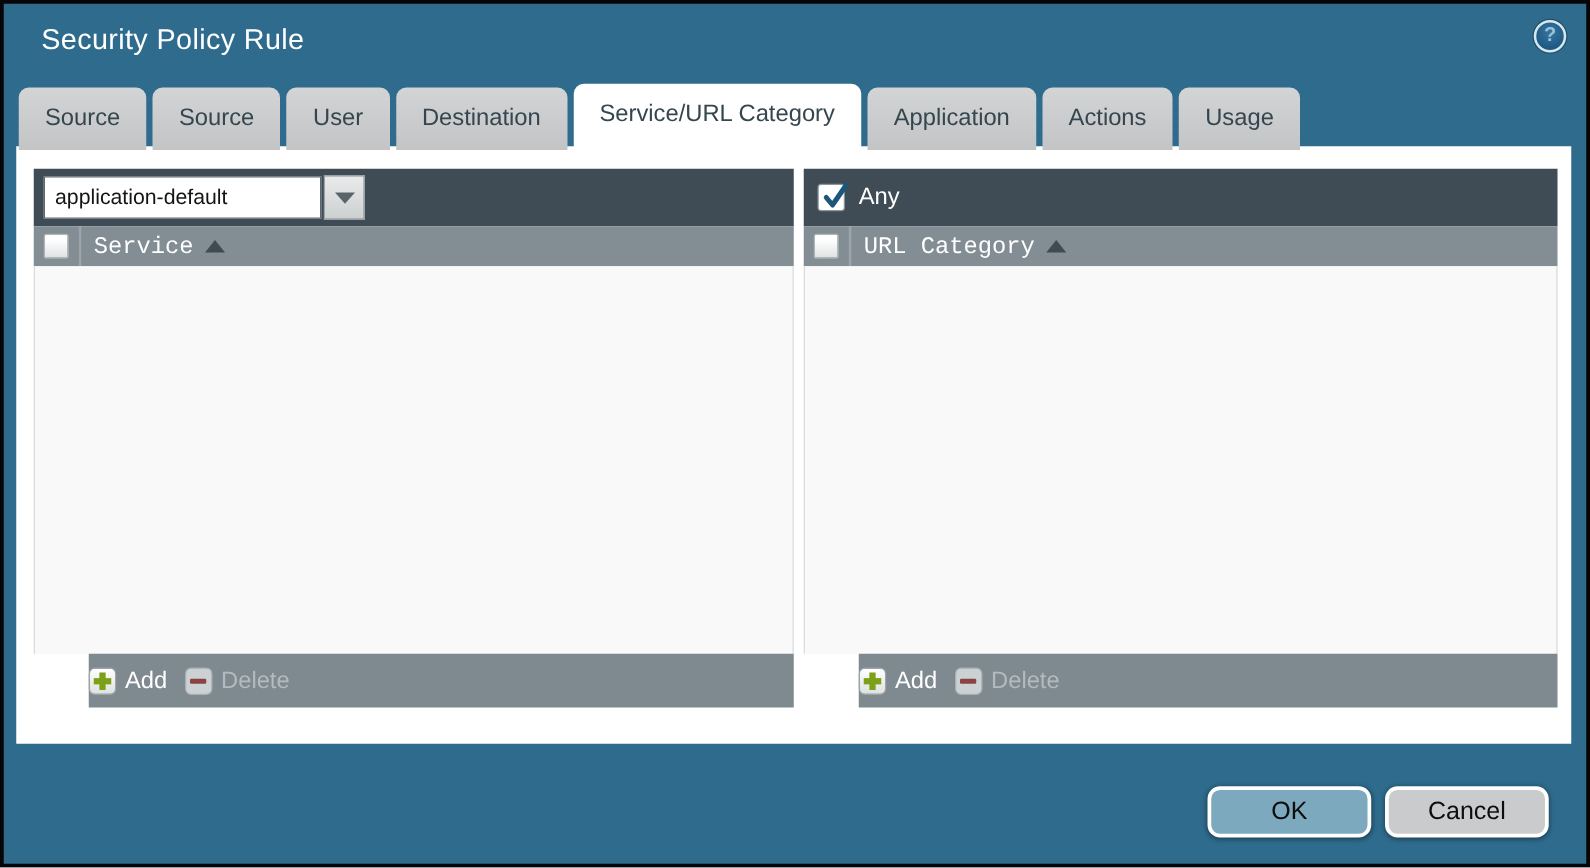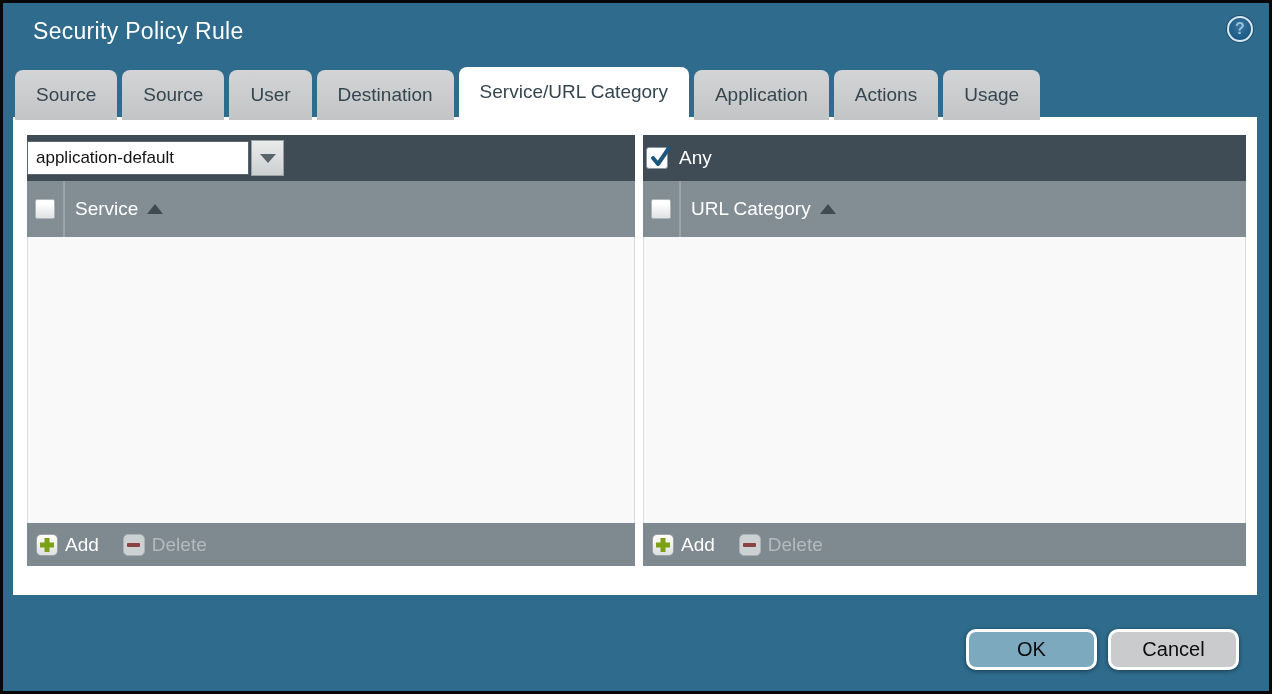--- a/index.html
+++ b/index.html
@@ -54,21 +54,21 @@
   }
   .panel {
     position: absolute; top: 18px; height: 431px;
     display: flex; flex-direction: column;
   }
   .panel-left  { left: 14px;  width: 608px; }
   .panel-right { left: 630px; width: 603px; }
 
   .ptoolbar {
     height: 46px; background: #3f4c55; flex: 0 0 auto;
-    display: flex; align-items: center; 
+    display: flex; align-items: center; padding-left: 8px;
   }
   .combo-input {
     width: 222px; height: 34px; background: #ffffff;
     border: 1px solid #5d676e; font-size: 17px; color: #141414;
     padding: 0 8px; outline: none;
     font-family: "Liberation Sans", sans-serif;
   }
   .combo-btn {
     width: 33px; height: 36px; margin-left: 2px;
     background: linear-gradient(#e9ebeb, #cdd0d1);
@@ -84,22 +84,22 @@
   .any-wrap { display: flex; align-items: center; gap: 11px; padding-left: 3px; cursor: pointer; }
   .any-check {
     width: 22px; height: 22px; background: #ffffff;
     border: 1px solid #8796a0; border-radius: 3px;
     position: relative;
   }
   .any-check svg { position: absolute; left: 1px; top: -3px; overflow: visible; }
   .any-label { color: #ffffff; font-size: 19px; }
 
   .pheader {
-    height: 56px; background: #838d94; flex: 0 0 auto;
-    display: flex; align-items: center;
+    height: 32px; background: #838d94; flex: 0 0 auto;
+    display: flex; align-items: center; font-family: Liberation Mono, monospace;
   }
   .hcheck-cell {
     width: 37px; align-self: stretch;
     display: flex; align-items: center; justify-content: center;
     border-right: 1px solid #9aa3a9;
     box-shadow: 1px 0 0 rgba(255,255,255,0.22);
   }
   .hcheckbox {
     width: 20px; height: 20px; border-radius: 2px;
     background: linear-gradient(#ffffff 20%, #dfe2e3);
@@ -111,21 +111,21 @@
     width: 0; height: 0; margin-left: 9px;
     border-left: 8px solid transparent; border-right: 8px solid transparent;
     border-bottom: 10px solid #3e4b53;
   }
   .pbody {
     flex: 1 1 auto; background: #f8f9f8;
     border-left: 1px solid #dadcdd; border-right: 1px solid #dadcdd;
   }
   .pfooter {
     height: 43px; background: #7f8990; flex: 0 0 auto;
-    display: flex; align-items: center; padding-left: 9px; gap: 24px;
+    display: flex; align-items: center; gap: 14px; margin-left: 44px;
   }
   .toolbtn { display: flex; align-items: center; gap: 7px; font-size: 19px; cursor: pointer; }
   .toolbtn.add-btn { color: #ffffff; }
   .toolbtn.del-btn { color: #b3bbc0; cursor: default; }
   .icon-box {
     width: 22px; height: 22px; border-radius: 5px;
     display: flex; align-items: center; justify-content: center;
     position: relative;
   }
   .add-box { background: linear-gradient(#ffffff, #dee1e1); border: 1px solid #9da3a6; }

